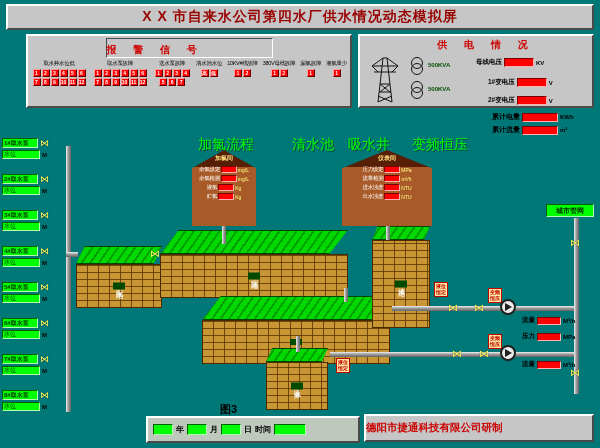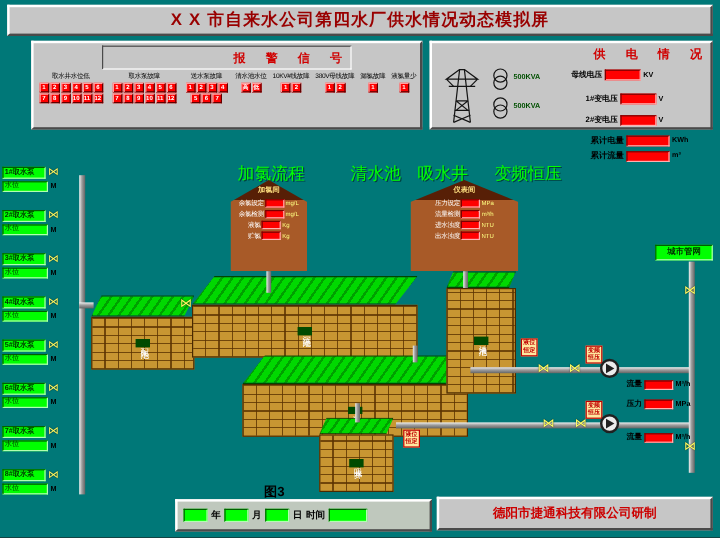--- a/index.html
+++ b/index.html
@@ -15,33 +15,33 @@
 
   
   #title-bar{left:6px;top:4px;width:588px;height:26px;display:flex;align-items:center;}
   #main-title{flex:1;text-align:center;color:#990000;font-weight:bold;font-size:14px;letter-spacing:1px;}
   #safe-run{display:flex;align-items:center;gap:3px;padding-right:6px;font-size:8.5px;font-weight:bold;color:#000;}
   #safe-disp{width:30px;height:12px;}
   #safe-unit{background:#FF0000;color:#FFFFFF;font-size:8px;padding:1px 5px;border:1px solid;border-color:#7A0000 #FFB0B0 #FFB0B0 #7A0000;}
 
   
   #alarm-panel{left:26px;top:34px;width:326px;height:74px;}
-  .alarm-title-strip{margin:2px auto 1px;width:208px;text-align:right;border:1px solid;border-color:#4A4A4A #FFF #FFF #4A4A4A;}
+  .alarm-title-strip{margin:2px auto 1px;width:167px;text-align:left;border:1px solid;border-color:#4A4A4A #FFF #FFF #4A4A4A;}
   .alarm-title{color:#D00000;font-weight:bold;font-size:10px;letter-spacing:7px;}
   .alarm-groups{display:flex;justify-content:space-between;padding:1px 3px;}
   .alarm-group{text-align:center;}
   .alarm-label{font-size:5.5px;letter-spacing:-0.3px;color:#000;white-space:nowrap;}
   .alarm-cells{display:flex;flex-wrap:wrap;justify-content:center;gap:1px;margin:2px auto 0;}
   .alarm-cells.c6{max-width:56px;}
   .alarm-cells.c4{max-width:38px;}
   .alarm-cell{width:8px;height:8px;background:#FF0000;border:1px solid;border-color:#FFA0A0 #600000 #600000 #FFA0A0;color:#FFFFFF;font-size:5px;line-height:6px;font-weight:bold;text-align:center;overflow:hidden;}
 
   
   #power-panel{left:358px;top:34px;width:236px;height:74px;}
-  #power-panel .p-title{text-align:right;color:#D00000;font-weight:bold;font-size:10px;letter-spacing:7px;margin-top:2px;margin-left:20px;}
+  #power-panel .p-title{text-align:center;color:#D00000;font-weight:bold;font-size:10px;letter-spacing:7px;margin-top:2px;margin-left:20px;}
   #power-panel svg{position:absolute;stroke:#141414;fill:none;stroke-width:1;}
   .kva-label{position:absolute;color:#005000;font-weight:bold;font-size:6px;}
   .pp-row{position:absolute;display:flex;align-items:center;gap:2px;}
   .pp-label{font-size:6.5px;font-weight:bold;color:#000;white-space:nowrap;}
   .pp-disp{width:30px;height:9px;}
   .pp-unit{font-size:6px;font-weight:bold;color:#000;}
 
   
   .total-row{position:absolute;display:flex;align-items:center;gap:2px;}
   .total-row .t-label{font-size:7px;font-weight:bold;color:#000;white-space:nowrap;}
@@ -84,21 +84,21 @@
   .pump-circle{position:absolute;width:16px;height:16px;border-radius:50%;background:#ECECEC;border:2px solid #202020;}
   .pump-circle::after{content:"";position:absolute;left:3px;top:2px;border-left:7px solid #202020;border-top:4px solid transparent;border-bottom:4px solid transparent;}
   #city-box{width:48px;height:13px;font-size:7px;font-weight:bold;text-align:center;line-height:11px;}
 
   
   #fig-label{left:220px;top:402px;color:#000;font-weight:bold;font-size:11px;}
   #date-panel{left:146px;top:416px;width:214px;height:27px;display:flex;align-items:center;gap:3px;padding:0 5px;background:#BFC8BD;}
   .dp-d{width:20px;height:11px;}
   .dp-t{width:32px;height:11px;}
   .dp-l{font-size:8px;font-weight:bold;color:#000;white-space:nowrap;}
-  #credit-box{left:364px;top:414px;width:230px;height:28px;display:flex;align-items:center;justify-content:center;}
+  #credit-box{left:364px;top:414px;width:230px;height:28px;display:flex;align-items:center;justify-content:flex-start;}
   #credit-text{color:#CC0000;font-weight:bold;font-size:10.5px;white-space:nowrap;}
 </style>
 </head>
 <body>
 
 <div id="screen">
 
   <div class="abs raised" id="title-bar">
     <div id="main-title">X X 市自来水公司第四水厂供水情况动态模拟屏</div>
   </div>

